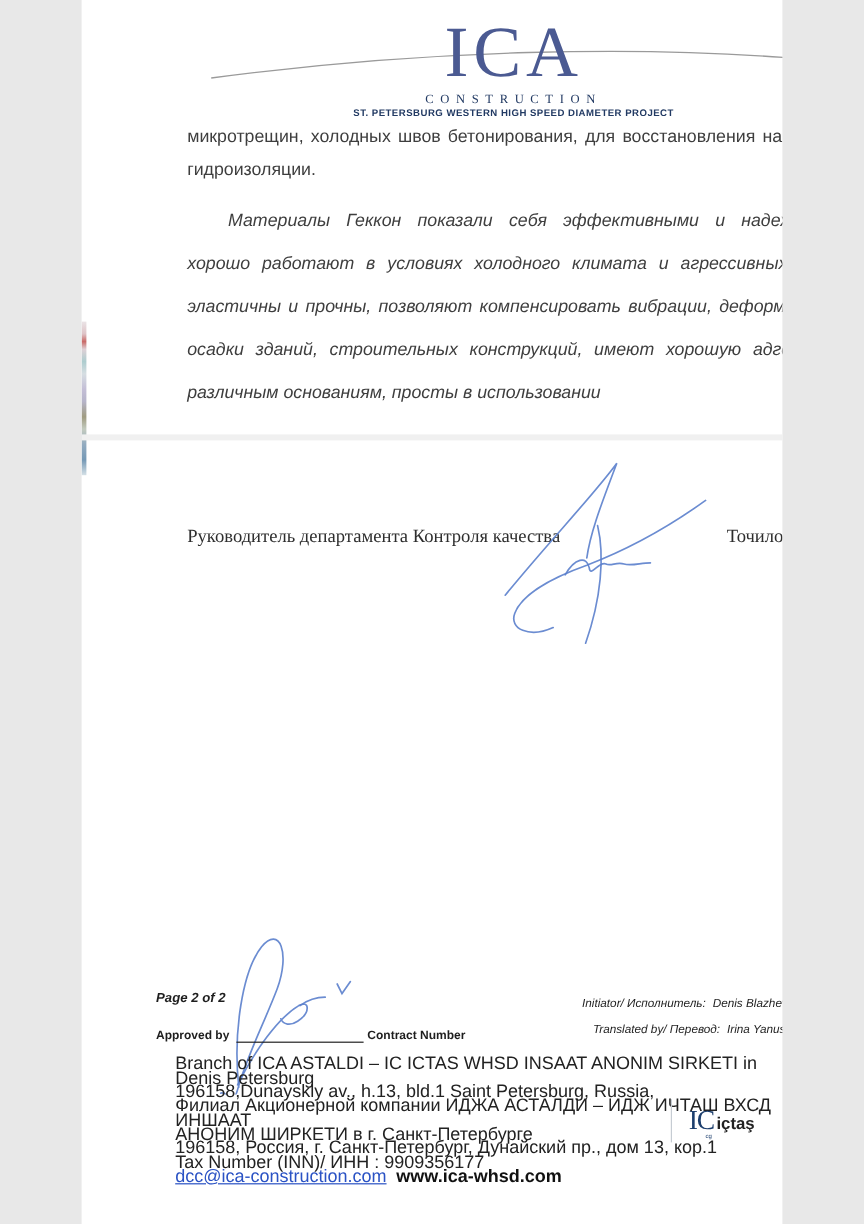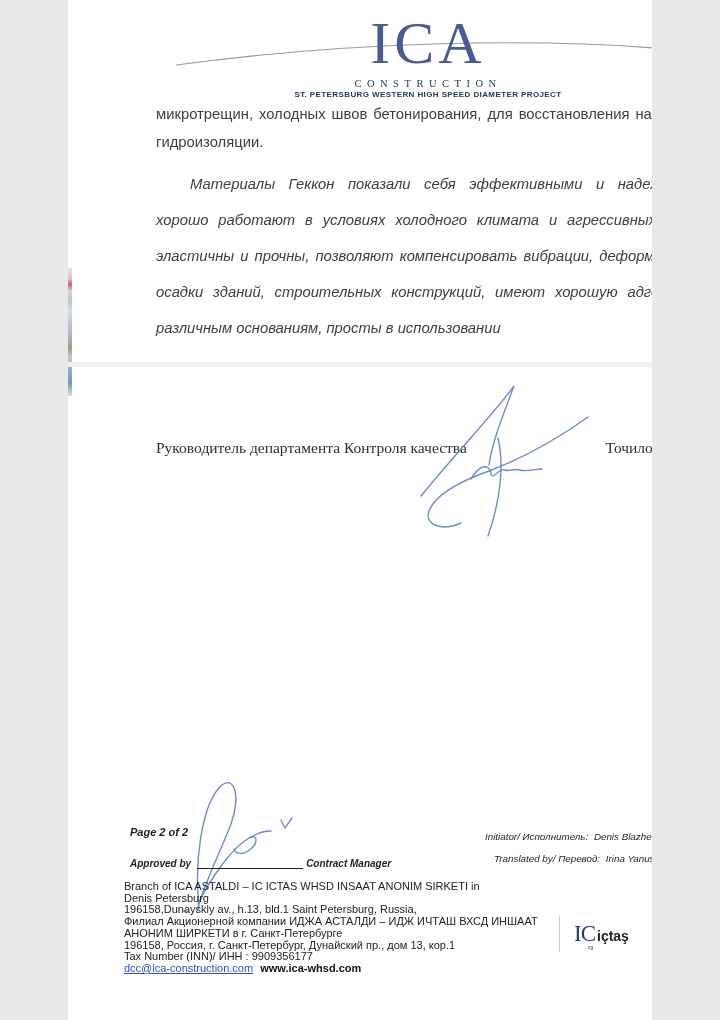--- a/index.html
+++ b/index.html
@@ -60,34 +60,34 @@
   .ink-main { left:333px; top:383px; }
   .ink-footer { left:86px; top:776px; }
 
   
   .page-label {
     position:absolute; left:62px; top:826px;
     font-size:11px; font-weight:bold; font-style:italic; color:#1e1e1e;
   }
   .approved-row {
     position:absolute; left:62px; top:858px;
-    font-size:10px; font-weight:bold; font-style:italic; color:#1e1e1e;
+    font-size:10px; font-weight:bold; color:#1e1e1e;
     display:flex; align-items:flex-end;
   }
   .approved-line {
     display:inline-block; width:106px; height:11px;
     border-bottom:1.2px solid #222; margin:0 3px 0 6px;
   }
   .initiator-block { position:absolute; left:417px; top:831px; font-size:9.8px; font-style:italic; color:#1f1f1f; }
   .initiator-block .frow { margin-bottom:11px; white-space:nowrap;text-align:center; }
   .initiator-block .fname { margin-left:3px; }
 
   .address-block {
-    position:absolute; left:56px; top:881px;
-    font-size:11px; line-height:11.7px; color:#222;
+    position:absolute; left:78px; top:881px;
+    font-size:15px; line-height:11.7px; color:#222;
   }
   .address-block .email { color:#2a52c4; text-decoration:underline; cursor:pointer; }
   .address-block .site { font-weight:bold; color:#111; margin-left:4px; }
 
   
   .partners { position:absolute; left:477px; top:910px; height:48px; display:flex; align-items:center; }
   .astaldi { display:flex; align-items:center; }
   .astaldi-text { font-size:12.5px; font-weight:bold; letter-spacing:0.5px; color:#182743; margin-left:6px; }
   .partner-divider { width:1px; height:36px; background:#c6ccd3; margin:0 14px; }
   .ictas { display:flex; align-items:baseline; position:relative; }
@@ -134,21 +134,21 @@
   <svg class="ink ink-footer" width="150" height="136" viewBox="0 0 150 136" xmlns="http://www.w3.org/2000/svg">
     <path d="M45,130 C40,85 48,33 64,13 C79,-5 88,18 77,48 C66,77 52,103 44,132 C40,147 34,132 30,135"></path>
     <path d="M44,128 C58,100 78,72 95,62 C104,57 105,68 94,75 C88,79 82,78 80,73"></path>
     <path d="M96,62 C103,57 110,55 117,55"></path>
     <path d="M127,44 L131,52 L138,42"></path>
   </svg>
 
   <div class="approved-row">
     <span>Approved by</span>
     <span class="approved-line"></span>
-    <span>Contract  Manager</span>
+    <span>Contract  Number</span>
   </div>
 
   <div class="initiator-block">
     <div class="frow">
       <span>Initiator/ Исполнитель:</span>
       <span class="fname">Denis Blazhevich</span>
     </div>
     <div class="frow">
       <span>Translated by/ Перевод:</span>
       <span class="fname">Irina Yanush</span>

